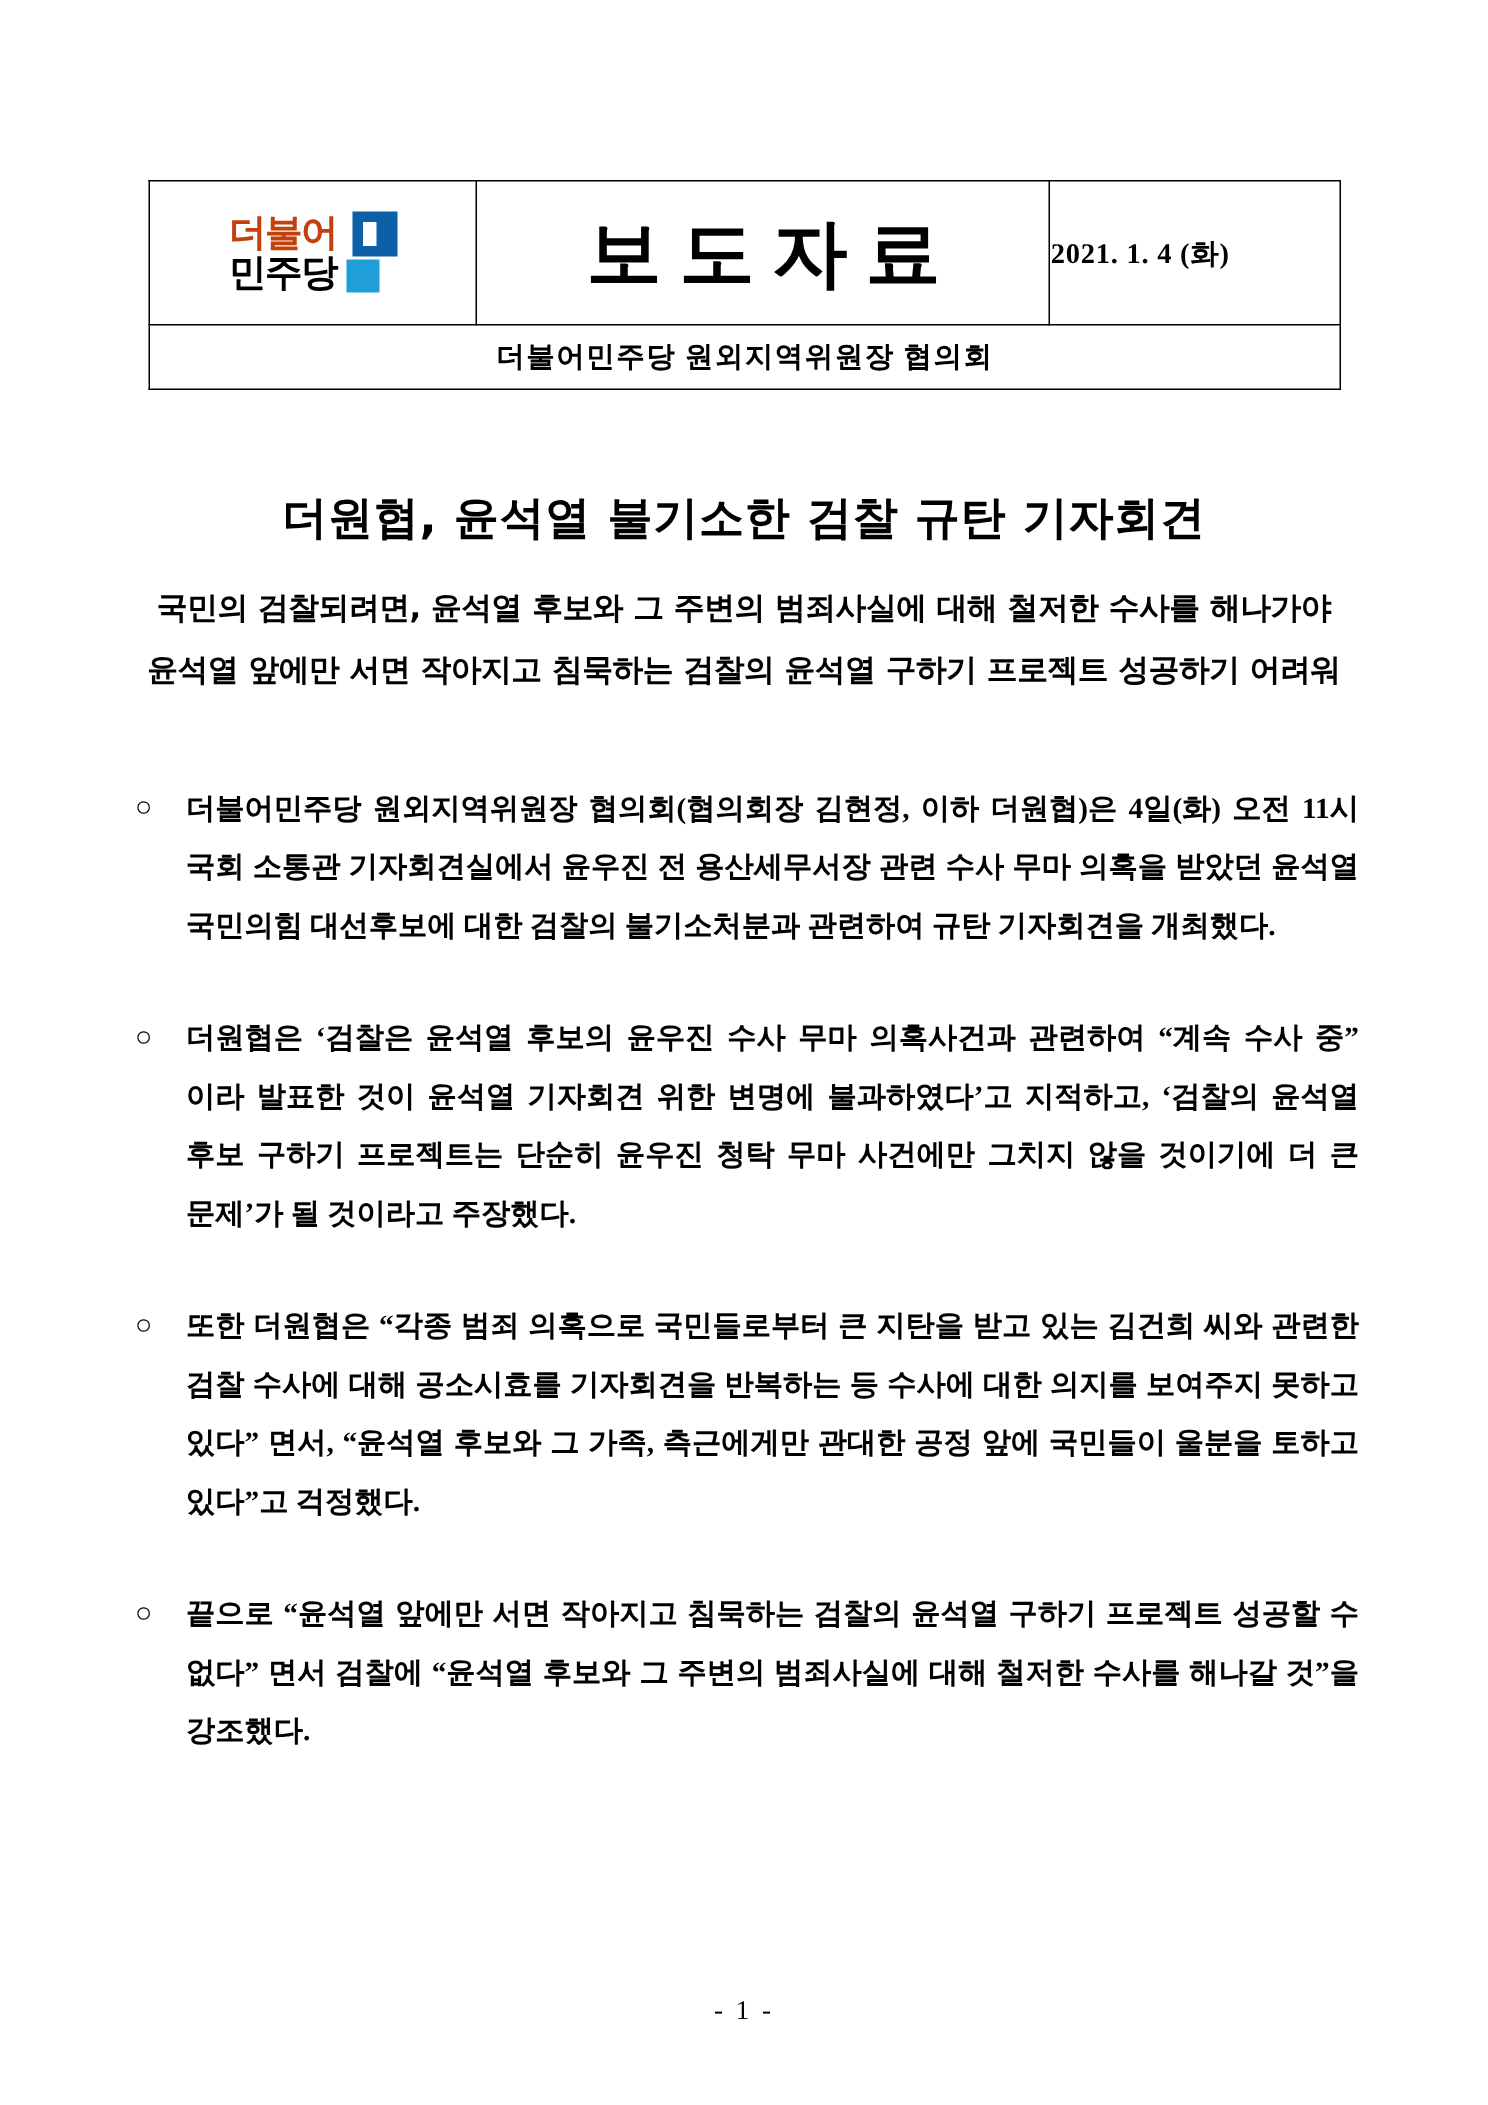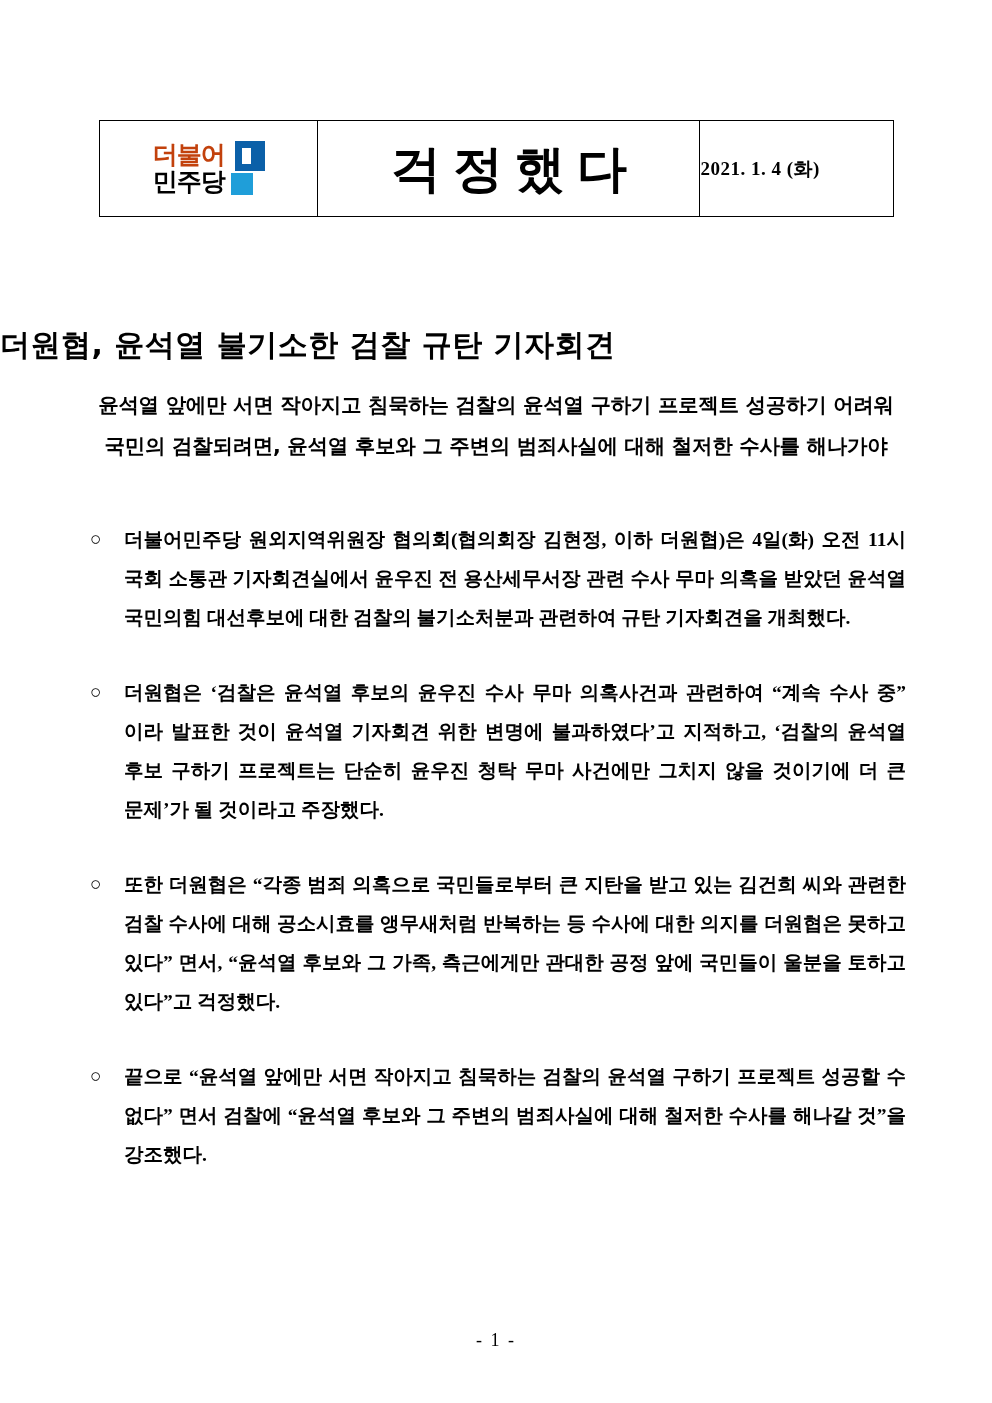--- a/index.html
+++ b/index.html
@@ -120,20 +120,21 @@
     width: 22px; height: 22px;
     background: #1f9ed9;
   }
 
   
   .main-title {
     position: absolute;
     left: 0;
     top: 325px;
     width: 992px;
+    text-align: center;
     font-family: "DejaVu Sans", "Liberation Sans", sans-serif;
     font-weight: bold;
     font-size: 30px;
     letter-spacing: 0.5px;
   }
   .sub-lines {
     position: absolute;
     left: 96px;
     top: 385px;
     width: 800px;
@@ -201,48 +202,53 @@
             <span class="l1">더불어</span>
             <span class="l2">민주당</span>
           </div>
           <div class="logo-mark">
             <div class="sq-top"></div>
             <div class="sq-bot"></div>
           </div>
         </div>
       </td>
       <td class="cell-title">
-        <div class="doc-title">걱정했다</div>
+        <div class="doc-title">보도자료</div>
       </td>
       <td class="cell-date">
         <div class="doc-date">2021. 1. 4 (화)</div>
+      </td>
+    </tr>
+    <tr>
+      <td class="cell-sub" colspan="3">
+        <div class="doc-sub">더불어민주당 원외지역위원장 협의회</div>
       </td>
     </tr>
   </tbody>
     </table>
 
   <div class="main-title">더원협, 윤석열 불기소한 검찰 규탄 기자회견</div>
 
   <div class="sub-lines">
+    <div>국민의 검찰되려면, 윤석열 후보와 그 주변의 범죄사실에 대해 철저한 수사를 해나가야</div>
     <div>윤석열 앞에만 서면 작아지고 침묵하는 검찰의 윤석열 구하기 프로젝트 성공하기 어려워</div>
-    <div>국민의 검찰되려면, 윤석열 후보와 그 주변의 범죄사실에 대해 철저한 수사를 해나가야</div>
   </div>
 
   <div class="body-wrap">
     <div class="para">
       <span class="bullet">○</span>
       <span class="ptext">더불어민주당 원외지역위원장 협의회(협의회장 김현정, 이하 더원협)은 4일(화) 오전 11시 국회 소통관 기자회견실에서 윤우진 전 용산세무서장 관련 수사 무마 의혹을 받았던 윤석열 국민의힘 대선후보에 대한 검찰의 불기소처분과 관련하여 규탄 기자회견을 개최했다.</span>
     </div>
     <div class="para">
       <span class="bullet">○</span>
       <span class="ptext">더원협은 ‘검찰은 윤석열 후보의 윤우진 수사 무마 의혹사건과 관련하여 “계속 수사 중” 이라 발표한 것이 윤석열 기자회견 위한 변명에 불과하였다’고 지적하고, ‘검찰의 윤석열 후보 구하기 프로젝트는 단순히 윤우진 청탁 무마 사건에만 그치지 않을 것이기에 더 큰 문제’가 될 것이라고 주장했다.</span>
     </div>
     <div class="para">
       <span class="bullet">○</span>
-      <span class="ptext">또한 더원협은 “각종 범죄 의혹으로 국민들로부터 큰 지탄을 받고 있는 김건희 씨와 관련한 검찰 수사에 대해 공소시효를 앵무새처럼 반복하는 등 수사에 대한 의지를 더원협은 못하고 있다” 면서, “윤석열 후보와 그 가족, 측근에게만 관대한 공정 앞에 국민들이 울분을 토하고 있다”고 걱정했다.</span>
+      <span class="ptext">또한 더원협은 “각종 범죄 의혹으로 국민들로부터 큰 지탄을 받고 있는 김건희 씨와 관련한 검찰 수사에 대해 공소시효를 기자회견을 반복하는 등 수사에 대한 의지를 보여주지 못하고 있다” 면서, “윤석열 후보와 그 가족, 측근에게만 관대한 공정 앞에 국민들이 울분을 토하고 있다”고 걱정했다.</span>
     </div>
     <div class="para">
       <span class="bullet">○</span>
       <span class="ptext">끝으로 “윤석열 앞에만 서면 작아지고 침묵하는 검찰의 윤석열 구하기 프로젝트 성공할 수 없다” 면서 검찰에 “윤석열 후보와 그 주변의 범죄사실에 대해 철저한 수사를 해나갈 것”을 강조했다.</span>
     </div>
   </div>
 
   <div class="page-number">- 1 -</div>
 
 </div>

